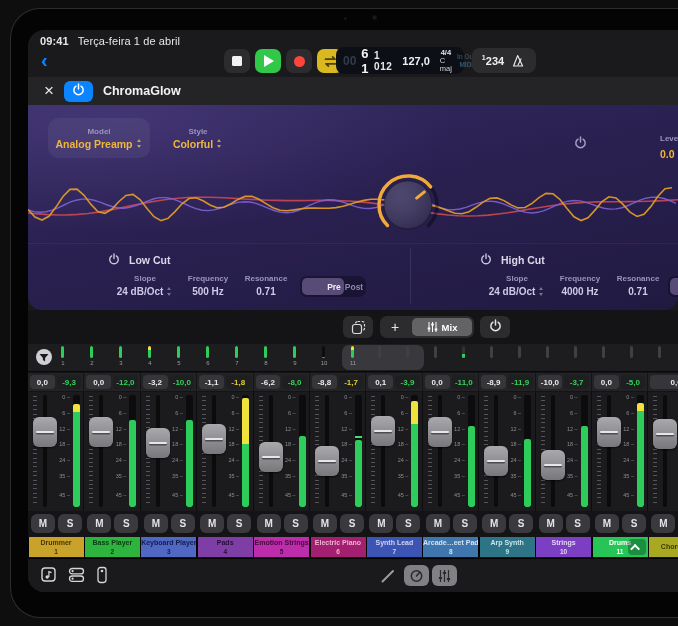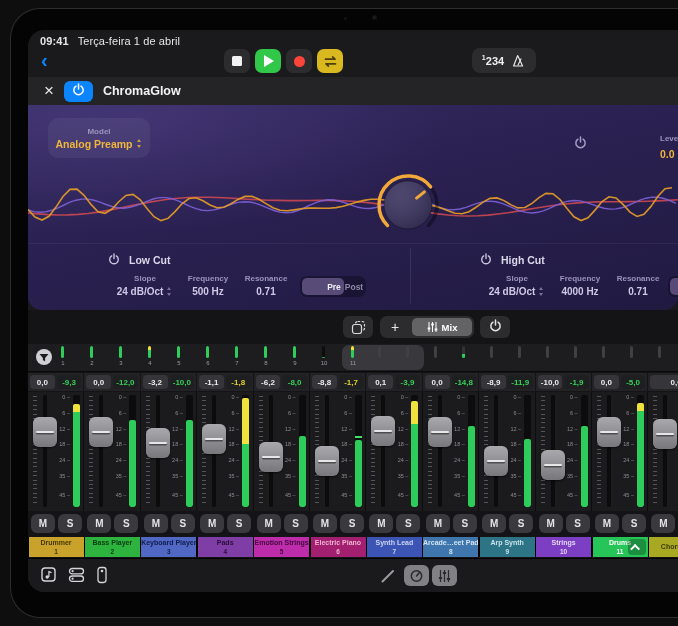--- a/index.html
+++ b/index.html
@@ -138,20 +138,36 @@
       </div>
     <div class="abs tbtn" style="left:258px">
         <div class="rec-dot"></div>
       </div>
     <div class="abs tbtn cycle" style="left:289px">
       <svg width="15" height="13" viewBox="0 0 15 13">
         <path d="M2.5 4.2 H12 M12 4.2 L9.6 1.9 M12.5 8.8 H3 M3 8.8 L5.4 11.1" stroke="#4e3f08" stroke-width="1.7" fill="none" stroke-linecap="round"></path>
       </svg>
     </div>
 
+    <div class="abs lcd">
+      <span class="dim">00</span>
+      <span class="posA">6 1</span>
+      <span class="posB">1 012</span>
+      <span class="sep"></span>
+      <span class="tempo">127,0</span>
+      <span class="sep"></span>
+      <span class="stack">
+        <span class="sig">4/4</span>
+        <span class="key">C maj</span>
+      </span>
+      <span class="stack">
+        <span class="io"><span>In</span>&nbsp;<span>Out</span></span>
+        <span class="midi">MIDI</span>
+      </span>
+    </div>
 
     <div class="abs countgrp">
       <span class="count"><sup>1</sup>234</span>
       <svg width="14" height="14" viewBox="0 0 14 14">
         <path d="M5.6 1.6 L10.6 12 H1.6 Z" fill="none" stroke="#e8e8ea" stroke-width="1.2" stroke-linejoin="round"></path>
         <path d="M5.8 11.5 L9.2 4.4" stroke="#e8e8ea" stroke-width="1.1"></path>
       </svg>
     </div>
 
     <div class="abs plughead">
@@ -169,20 +185,27 @@
       <svg class="abs wave" width="650" height="70" viewBox="0 0 650 70">
         <path id="wave-red" fill="none" stroke="#cc4852" stroke-width="1.6" opacity=".9" d="M 0 43.0 L 10 43.9 L 20 44.6 L 30 45.0 L 40 44.9 L 50 44.4 L 60 43.5 L 70 42.1 L 80 40.4 L 90 38.5 L 100 36.4 L 110 34.4 L 120 32.4 L 130 30.7 L 140 29.3 L 150 28.2 L 160 27.5 L 170 27.2 L 180 27.2 L 190 27.5 L 200 28.0 L 210 28.6 L 220 29.2 L 230 29.7 L 240 30.2 L 250 30.4 L 260 30.6 L 270 30.6 L 280 30.5 L 290 30.4 L 300 30.4 L 310 30.6 L 320 31.0 L 330 31.6 L 340 32.6 L 350 33.9 L 360 35.4 L 370 37.1 L 380 38.9 L 390 40.7 L 400 42.4 L 410 43.9 L 420 45.0 L 430 45.7 L 440 46.0 L 450 45.8 L 460 45.1 L 470 44.0 L 480 42.7 L 490 41.1 L 500 39.4 L 510 37.7 L 520 36.2 L 530 34.8 L 540 33.7 L 550 32.9 L 560 32.3 L 570 31.9 L 580 31.8 L 590 31.7 L 600 31.6 L 610 31.5 L 620 31.3 L 630 30.9 L 640 30.4 L 650 29.7"></path>
         <path id="wave-purple" fill="none" stroke="#7e62d8" stroke-width="1.4" opacity=".9" d="M 0 39.9 L 6 41.6 L 12 42.3 L 18 41.8 L 24 40.2 L 30 37.8 L 36 35.0 L 42 32.2 L 48 30.2 L 54 29.1 L 60 29.1 L 66 30.3 L 72 32.2 L 78 34.5 L 84 36.5 L 90 37.8 L 96 38.2 L 102 37.4 L 108 35.7 L 114 33.4 L 120 30.9 L 126 28.8 L 132 27.6 L 138 27.6 L 144 28.7 L 150 30.8 L 156 33.5 L 162 36.3 L 168 38.7 L 174 40.2 L 180 40.6 L 186 39.9 L 192 38.3 L 198 36.2 L 204 34.0 L 210 32.4 L 216 31.7 L 222 32.0 L 228 33.4 L 234 35.6 L 240 38.1 L 246 40.5 L 252 42.1 L 258 42.7 L 264 42.2 L 270 40.5 L 276 38.0 L 282 35.2 L 288 32.6 L 294 30.7 L 300 29.8 L 306 30.0 L 312 31.3 L 318 33.2 L 324 35.4 L 330 37.3 L 336 38.4 L 342 38.5 L 348 37.5 L 354 35.5 L 360 33.0 L 366 30.5 L 372 28.4 L 378 27.3 L 384 27.3 L 390 28.5 L 396 30.6 L 402 33.3 L 408 36.0 L 414 38.3 L 420 39.6 L 426 39.8 L 432 39.0 L 438 37.3 L 444 35.1 L 450 33.1 L 456 31.6 L 462 31.1 L 468 31.8 L 474 33.4 L 480 35.8 L 486 38.4 L 492 40.8 L 498 42.4 L 504 43.0 L 510 42.3 L 516 40.6 L 522 38.1 L 528 35.4 L 534 32.9 L 540 31.2 L 546 30.5 L 552 30.9 L 558 32.3 L 564 34.3 L 570 36.5 L 576 38.2 L 582 39.1 L 588 38.9 L 594 37.7 L 600 35.5 L 606 32.9 L 612 30.2 L 618 28.2 L 624 27.1 L 630 27.2 L 636 28.5 L 642 30.6 L 648 33.3"></path>
         <path id="wave-orange" fill="none" stroke="#e09a28" stroke-width="1.6" opacity=".95" d="M 0 39.5 L 7 47.0 L 14 50.0 L 21 46.3 L 28 37.1 L 35 26.5 L 42 19.4 L 49 19.1 L 56 25.3 L 63 34.4 L 70 41.7 L 77 43.3 L 84 39.0 L 91 31.5 L 98 25.4 L 105 24.4 L 112 29.6 L 119 38.4 L 126 46.7 L 133 50.6 L 140 48.4 L 147 41.6 L 154 33.8 L 161 28.5 L 168 27.7 L 175 30.7 L 182 35.0 L 189 37.7 L 196 37.2 L 203 33.8 L 210 29.4 L 217 26.4 L 224 26.4 L 231 29.2 L 238 33.6 L 245 37.7 L 252 40.2 L 259 40.7 L 266 39.9 L 273 38.8 L 280 38.1 L 287 38.0 L 294 38.3 L 301 38.3 L 308 37.6 L 315 36.2 L 322 34.2 L 329 32.1 L 336 30.4 L 343 29.3 L 350 29.2 L 357 30.0 L 364 31.5 L 371 33.2 L 378 34.5 L 385 35.0 L 392 35.1 L 399 35.1 L 406 35.9 L 413 37.9 L 420 40.7 L 427 43.2 L 434 43.8 L 441 41.7 L 448 37.3 L 455 32.1 L 462 28.4 L 469 27.9 L 476 30.6 L 483 34.9 L 490 37.9 L 497 37.5 L 504 33.4 L 511 27.6 L 518 23.4 L 525 23.8 L 532 29.5 L 539 38.5 L 546 46.8 L 553 50.5 L 560 47.7 L 567 40.1 L 574 31.6 L 581 26.8 L 588 28.0 L 595 34.4 L 602 42.1 L 609 46.4 L 616 44.3 L 623 36.4 L 630 26.2 L 637 18.7 L 644 17.7"></path>
       </svg>
 
       <div class="abs modelbox">
         <span class="plabel">Model</span>
         <span class="pval">
             <span>Analog Preamp</span>
+            <span class="arrows"></span>
+          </span>
+      </div>
+      <div class="abs stylebox">
+        <span class="plabel">Style</span>
+        <span class="pval">
+            <span>Colorful</span>
             <span class="arrows"></span>
           </span>
       </div>
 
       <span class="abs pwr-ghost" style="left:546px;top:30px"><svg width="13" height="13" viewBox="0 0 14 14">
     <path d="M4.3 3.4 A5 5 0 1 0 9.7 3.4" fill="none" stroke="#a59dc4" stroke-width="1.6" stroke-linecap="round"></path>
     <line x1="7" y1="1" x2="7" y2="6.4" stroke="#a59dc4" stroke-width="1.6" stroke-linecap="round"></line>
           </svg></span>
       <div class="abs levelblk">
         <span class="plabel">Level</span><br>
@@ -375,29 +398,29 @@
           <div class="vcell" style="left: 282px; width: 55.4px;">
             <span class="pill vol">-8,8</span>
             <span class="pill pk y">-1,7</span>
           </div>
           <div class="vcell" style="left: 338.4px; width: 55.4px;">
             <span class="pill vol">0,1</span>
             <span class="pill pk g">-3,9</span>
           </div>
           <div class="vcell" style="left: 394.8px; width: 55.4px;">
             <span class="pill vol">0,0</span>
-            <span class="pill pk g">-14,8</span>
+            <span class="pill pk g">-11,0</span>
           </div>
           <div class="vcell" style="left: 451.2px; width: 55.4px;">
             <span class="pill vol">-8,9</span>
             <span class="pill pk g">-11,9</span>
           </div>
           <div class="vcell" style="left: 507.6px; width: 55.4px;">
             <span class="pill vol">-10,0</span>
-            <span class="pill pk g">-1,9</span>
+            <span class="pill pk g">-3,7</span>
           </div>
           <div class="vcell" style="left: 564px; width: 55.4px;">
             <span class="pill vol">0,0</span>
             <span class="pill pk g">-5,0</span>
           </div>
           <div class="vcell" style="left: 620.4px; width: 55.4px;">
             <span class="pill vol">0,0</span>
           </div>
         </div>
       <div class="abs frow" id="fader-row">

